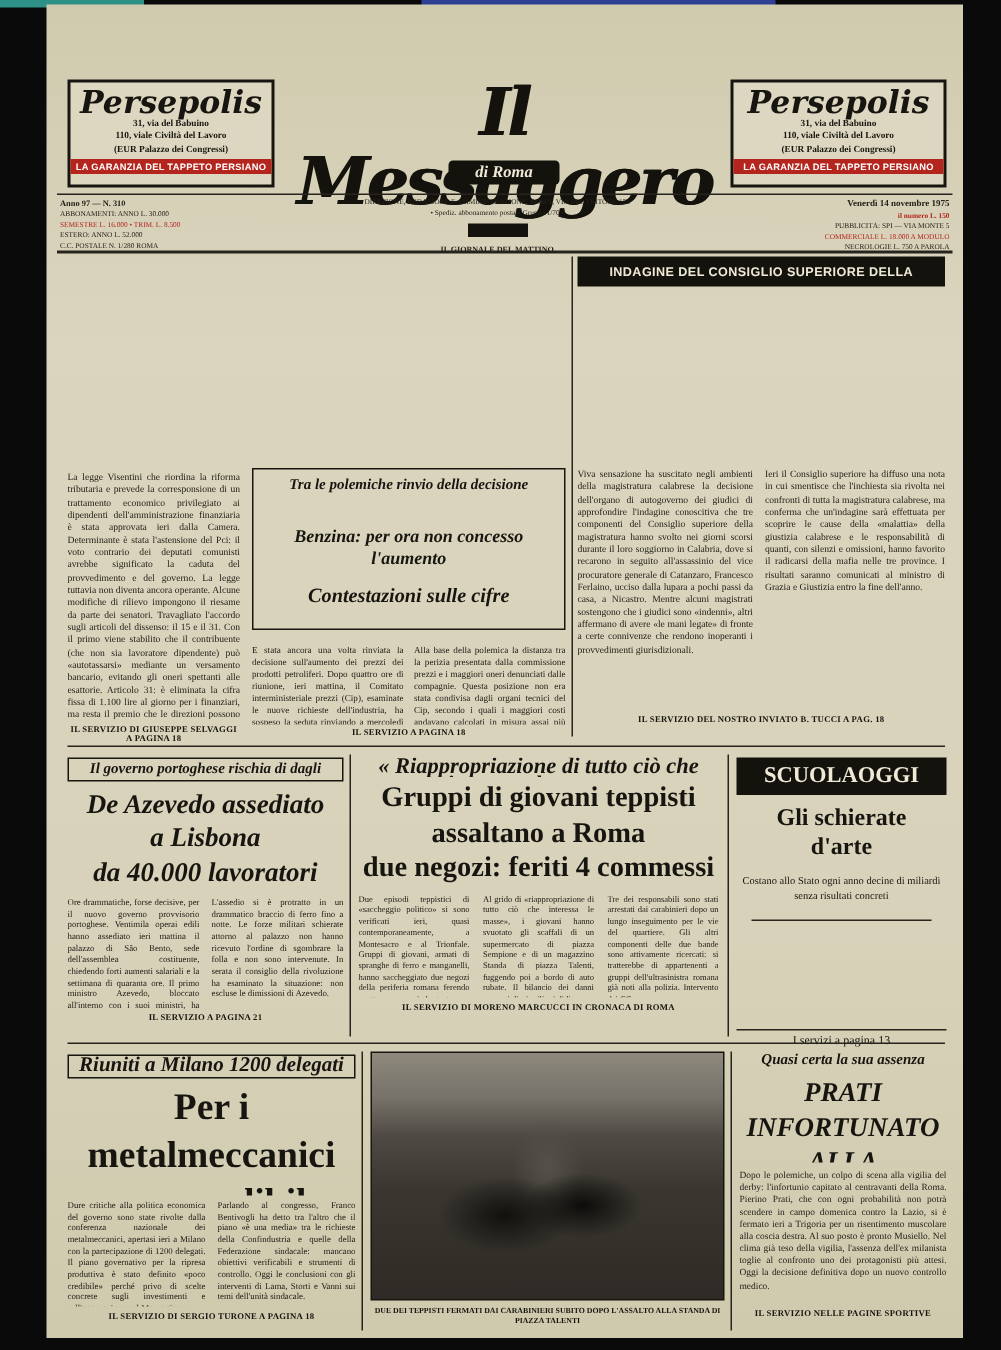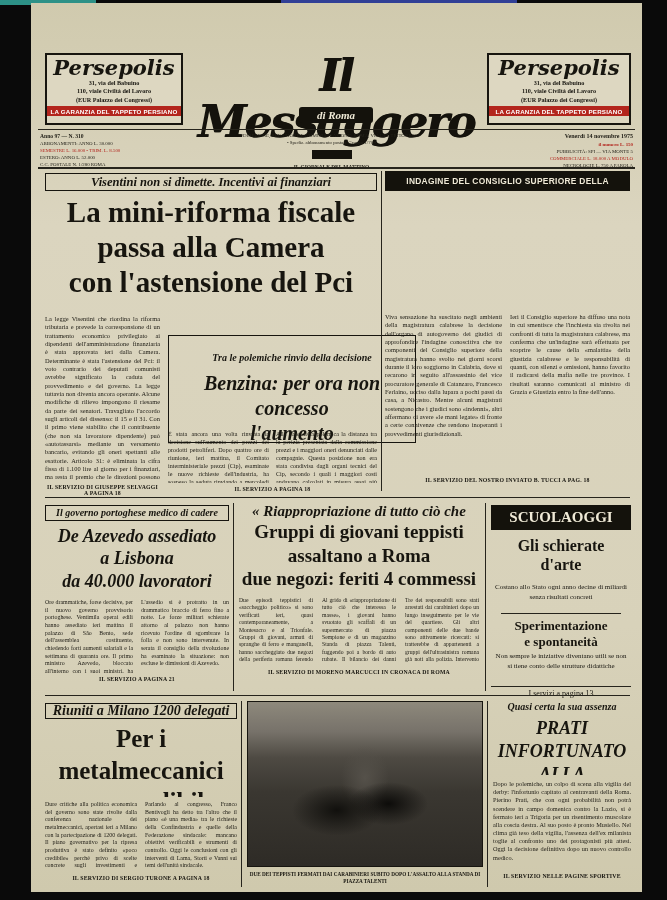--- a/index.html
+++ b/index.html
@@ -84,50 +84,47 @@
     </div>
     <div style="width:132px;text-align:right;">
       <div class="tiny" style="font-weight:bold;font-size:6px;">Venerdì 14 novembre 1975</div>
       <div class="tiny red" style="font-weight:bold;">il numero L. 150</div>
       <div class="tiny">PUBBLICITÀ: SPI — VIA MONTE 5</div>
       <div class="tiny red">COMMERCIALE L. 18.000 A MODULO</div>
       <div class="tiny">NECROLOGIE L. 750 A PAROLA</div>
     </div>
   </div>
 
-  <div class="abs box kicker" style="left:14px;top:170px;width:332px;height:18px;font-size:12.5px;line-height:17px;box-sizing:border-box;">Visentini non si dimette. Incentivi ai finanziari</div>
 
-  <div class="abs headline" style="left:14px;top:192px;width:332px;height:116px;font-size:29px;line-height:1.2;">La mini-riforma fiscale
-passa alla Camera
-con l'astensione del Pci</div>
 
   <div class="abs" style="left:14px;top:312px;width:115px;height:178px;">
     <div class="body-txt" style="height:166px;">La legge Visentini che riordina la riforma tributaria e prevede la corresponsione di un trattamento economico privilegiato ai dipendenti dell'amministrazione finanziaria è stata approvata ieri dalla Camera. Determinante è stata l'astensione del Pci: il voto contrario dei deputati comunisti avrebbe significato la caduta del provvedimento e del governo. La legge tuttavia non diventa ancora operante. Alcune modifiche di rilievo impongono il riesame da parte dei senatori. Travagliato l'accordo sugli articoli del dissenso: il 15 e il 31. Con il primo viene stabilito che il contribuente (che non sia lavoratore dipendente) può «autotassarsi» mediante un versamento bancario, evitando gli oneri spettanti alle esattorie. Articolo 31: è eliminata la cifra fissa di 1.100 lire al giorno per i finanziari, ma resta il premio che le direzioni possono assegnare per incentivare l'attività del fisco.</div>
     <div class="byline" style="margin-top:3px;">IL SERVIZIO DI GIUSEPPE SELVAGGI A PAGINA 18</div>
   </div>
 
-  <div class="abs box" style="left:137px;top:332px;width:248px;height:108px;box-sizing:border-box;padding:16px 6px;">
+  <div class="abs box" style="left:137px;top:309px;width:209px;height:108px;box-sizing:border-box;padding:5px 6px;">
     <div class="kicker" style="font-size:10px;">Tra le polemiche rinvio della decisione</div>
-    <div class="headline" style="font-style:italic;font-size:20px;line-height:1.25;margin-top:8px;">Benzina: per ora non concesso
+    <div class="headline" style="font-style:italic;font-size:12px;line-height:1.25;margin-top:21px;">Benzina: per ora non concesso
 l'aumento</div>
+    <div class="headline" style="font-style:italic;font-size:13.5px;margin-top:9px;">Contestazioni sulle cifre</div>
   </div>
   <div class="abs body-txt" style="left:137px;top:428px;width:101px;height:52px;font-size:6.1px;">È stata ancora una volta rinviata la decisione sull'aumento dei prezzi dei prodotti petroliferi. Dopo quattro ore di riunione, ieri mattina, il Comitato interministeriale prezzi (Cip), esaminate le nuove richieste dell'industria, ha sospeso la seduta rinviando a mercoledì prossimo ogni decisione. Motivo della sospensione le differenti valutazioni sui costi di raffinazione e sull'applicazione degli aumenti sanciti dall'Opec a partire dal primo ottobre.</div>
   <div class="abs body-txt" style="left:245px;top:428px;width:101px;height:52px;font-size:6.1px;">Alla base della polemica la distanza tra la perizia presentata dalla commissione prezzi e i maggiori oneri denunciati dalle compagnie. Questa posizione non era stata condivisa dagli organi tecnici del Cip, secondo i quali i maggiori costi andavano calcolati in misura assai più contenuta. La decisione è attesa per la prossima settimana, quando il comitato valuterà anche l'incidenza del cambio del dollaro sulle importazioni di greggio.</div>
   <div class="abs byline" style="left:137px;top:483px;width:209px;">IL SERVIZIO A PAGINA 18</div>
 
   <div class="abs vrule" style="left:350px;top:168px;height:320px;"></div>
 
   <div class="abs barlabel" style="left:354px;top:168px;width:245px;height:20px;font-size:8.4px;line-height:20px;letter-spacing:.3px;">INDAGINE DEL CONSIGLIO SUPERIORE DELLA MAGISTRATURA</div>
   <div class="abs body-txt" style="left:354px;top:310px;width:117px;height:160px;">Viva sensazione ha suscitato negli ambienti della magistratura calabrese la decisione dell'organo di autogoverno dei giudici di approfondire l'indagine conoscitiva che tre componenti del Consiglio superiore della magistratura hanno svolto nei giorni scorsi durante il loro soggiorno in Calabria, dove si recarono in seguito all'assassinio del vice procuratore generale di Catanzaro, Francesco Ferlaino, ucciso dalla lupara a pochi passi da casa, a Nicastro. Mentre alcuni magistrati sostengono che i giudici sono «indenni», altri affermano di avere «le mani legate» di fronte a certe connivenze che rendono inoperanti i provvedimenti giurisdizionali.</div>
   <div class="abs body-txt" style="left:479px;top:310px;width:120px;height:160px;">Ieri il Consiglio superiore ha diffuso una nota in cui smentisce che l'inchiesta sia rivolta nei confronti di tutta la magistratura calabrese, ma conferma che un'indagine sarà effettuata per scoprire le cause della «malattia» della giustizia calabrese e le responsabilità di quanti, con silenzi e omissioni, hanno favorito il radicarsi della mafia nelle tre province. I risultati saranno comunicati al ministro di Grazia e Giustizia entro la fine dell'anno.</div>
   <div class="abs byline" style="left:354px;top:474px;width:245px;">IL SERVIZIO DEL NOSTRO INVIATO B. TUCCI A PAG. 18</div>
 
   <div class="abs hrule" style="left:14px;top:494px;width:585px;"></div>
 
-  <div class="abs box kicker" style="left:14px;top:502px;width:184px;height:16px;font-size:10px;line-height:14px;box-sizing:border-box;">Il governo portoghese medico di cadere</div>
+  <div class="abs box kicker" style="left:14px;top:502px;width:184px;height:16px;font-size:10px;line-height:14px;box-sizing:border-box;">Il governo portoghese rischia di dagli</div>
   <div class="abs headline" style="left:14px;top:522px;width:184px;height:70px;font-style:italic;font-size:18px;line-height:1.24;">De Azevedo assediato
 a Lisbona
 da 40.000 lavoratori</div>
   <div class="abs body-txt" style="left:14px;top:596px;width:88px;height:74px;font-size:5.9px;">Ore drammatiche, forse decisive, per il nuovo governo provvisorio portoghese. Ventimila operai edili hanno assediato ieri mattina il palazzo di São Bento, sede dell'assemblea costituente, chiedendo forti aumenti salariali e la settimana di quaranta ore. Il primo ministro Azevedo, bloccato all'interno con i suoi ministri, ha rifiutato di trattare sotto la pressione della piazza.</div>
   <div class="abs body-txt" style="left:110px;top:596px;width:88px;height:74px;font-size:5.9px;">L'assedio si è protratto in un drammatico braccio di ferro fino a notte. Le forze militari schierate attorno al palazzo non hanno ricevuto l'ordine di sgombrare la folla e non sono intervenute. In serata il consiglio della rivoluzione ha esaminato la situazione: non escluse le dimissioni di Azevedo.</div>
   <div class="abs byline" style="left:14px;top:673px;width:184px;">IL SERVIZIO A PAGINA 21</div>
 
   <div class="abs vrule" style="left:202px;top:500px;height:188px;"></div>
 
   <div class="abs kicker" style="left:208px;top:502px;width:240px;height:13px;font-size:15px;line-height:12px;">« Riappropriazione di tutto ciò che interessa le masse »</div>
@@ -139,23 +136,20 @@
   <div class="abs body-txt" style="left:374px;top:594px;width:74px;height:68px;font-size:5.7px;">Tre dei responsabili sono stati arrestati dai carabinieri dopo un lungo inseguimento per le vie del quartiere. Gli altri componenti delle due bande sono attivamente ricercati: si tratterebbe di appartenenti a gruppi dell'ultrasinistra romana già noti alla polizia. Intervento dei CC.</div>
   <div class="abs byline" style="left:208px;top:666px;width:240px;">IL SERVIZIO DI MORENO MARCUCCI IN CRONACA DI ROMA</div>
 
   <div class="abs vrule" style="left:454px;top:500px;height:188px;"></div>
 
   <div class="abs barlabel" style="left:460px;top:502px;width:140px;height:25px;font-size:15px;line-height:25px;font-family:'Liberation Serif',serif;font-weight:900;">SCUOLAOGGI</div>
   <div class="abs headline" style="left:460px;top:533px;width:140px;height:38px;font-size:16px;line-height:1.2;">Gli schierate
 d'arte</div>
   <div class="abs" style="left:464px;top:580px;width:132px;height:34px;font-size:7px;line-height:1.4;text-align:center;overflow:hidden;">Costano allo Stato ogni anno decine di miliardi senza risultati concreti</div>
   <div class="abs hrule" style="left:470px;top:610px;width:120px;"></div>
-  <div class="abs headline" style="left:460px;top:615px;width:140px;height:32px;font-size:13px;line-height:1.25;">Sperimentazione
-e spontaneità</div>
-  <div class="abs" style="left:464px;top:649px;width:132px;height:32px;font-size:7px;line-height:1.4;text-align:center;overflow:hidden;">Non sempre le iniziative diventano utili se non si tiene conto delle strutture didattiche</div>
   <div class="abs" style="left:460px;top:683px;width:140px;height:13px;border-top:1px solid #26241c;font-size:8px;text-align:center;line-height:13px;">I servizi a pagina 13</div>
 
   <div class="abs hrule" style="left:14px;top:692px;width:585px;"></div>
 
   <div class="abs box kicker" style="left:14px;top:700px;width:192px;height:16px;font-size:14px;line-height:14px;box-sizing:border-box;">Riuniti a Milano 1200 delegati</div>
   <div class="abs headline" style="left:14px;top:720px;width:192px;height:74px;font-size:25px;line-height:1.26;">Per i metalmeccanici
 «poco credibile»
 il piano governativo</div>
   <div class="abs body-txt" style="left:14px;top:798px;width:92px;height:70px;font-size:5.9px;">Dure critiche alla politica economica del governo sono state rivolte dalla conferenza nazionale dei metalmeccanici, apertasi ieri a Milano con la partecipazione di 1200 delegati. Il piano governativo per la ripresa produttiva è stato definito «poco credibile» perché privo di scelte concrete sugli investimenti e sull'occupazione nel Mezzogiorno.</div>
   <div class="abs body-txt" style="left:114px;top:798px;width:92px;height:70px;font-size:5.9px;">Parlando al congresso, Franco Bentivogli ha detto tra l'altro che il piano «è una media» tra le richieste della Confindustria e quelle della Federazione sindacale: mancano obiettivi verificabili e strumenti di controllo. Oggi le conclusioni con gli interventi di Lama, Storti e Vanni sui temi dell'unità sindacale.</div>

